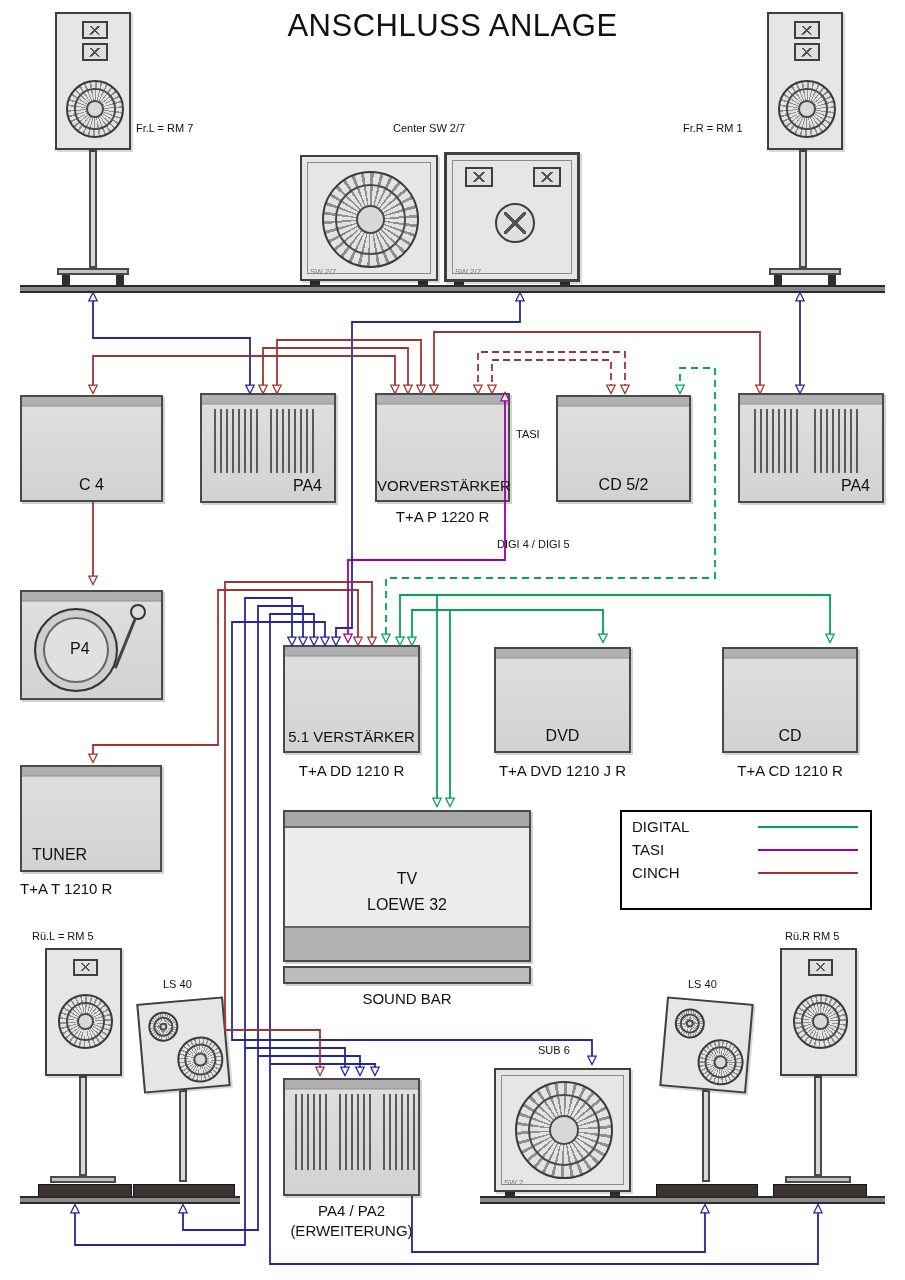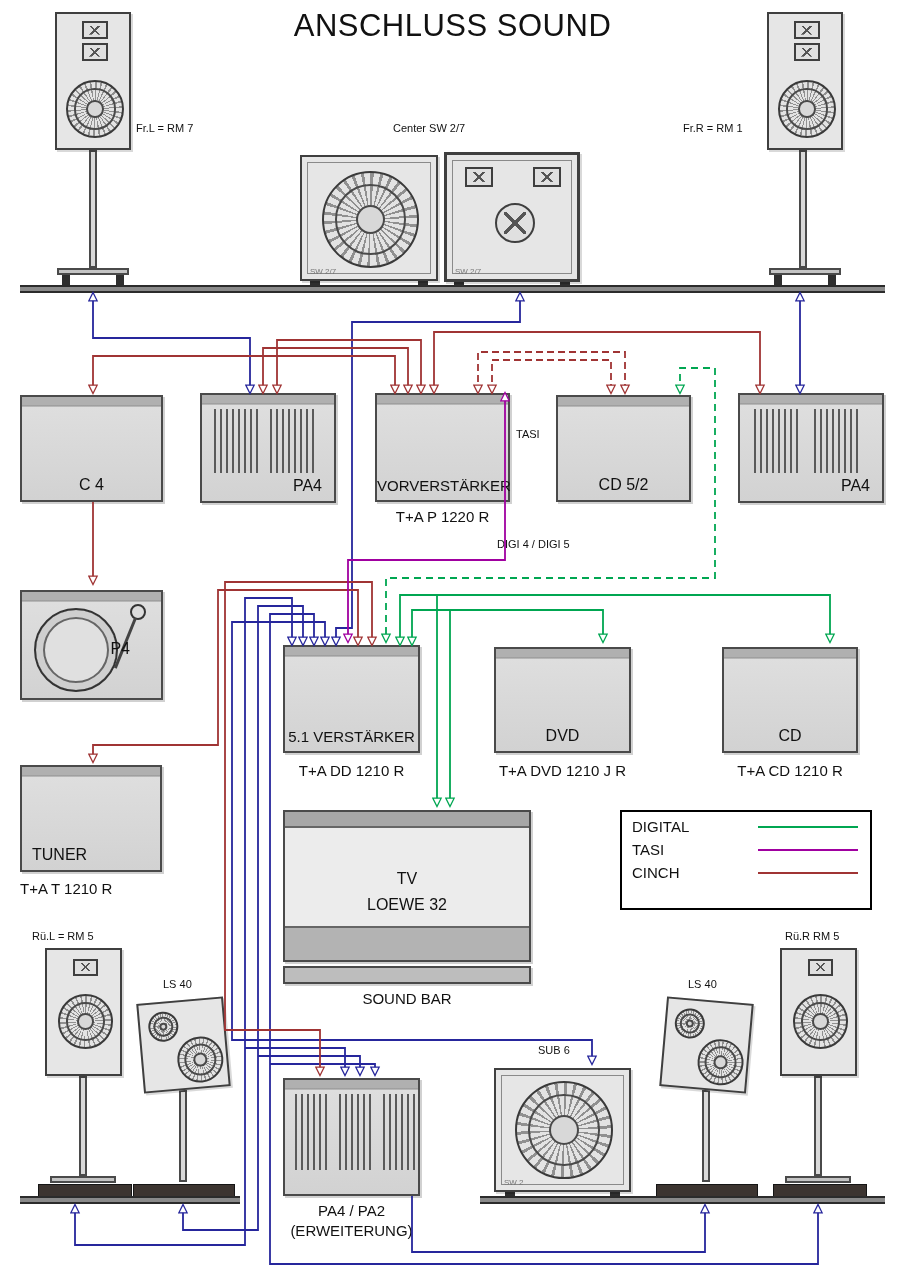--- a/index.html
+++ b/index.html
@@ -39,21 +39,21 @@
   .lrow{position:absolute;left:10px;right:8px;height:22px}
   .ltext{position:absolute;left:0;top:2px;font-size:15px}
   .lline{position:absolute;right:4px;top:10px;width:100px;height:2px}
   svg.wires{position:absolute;left:0;top:0;z-index:6;pointer-events:none}
 </style>
 </head>
 <body>
 
 <div id="stage">
 
-  <div class="title" style="top:8px">ANSCHLUSS SOUND</div>
+  <div class="title" style="top:8px">ANSCHLUSS ANLAGE</div>
 
   <div class="floor" style="left:20px;top:285px;width:865px"></div>
 
   <div class="spkbox" style="left:55px;top:12px;width:76px;height:138px">
     <div class="xd" style="left:25px;top:7px;width:26px;height:18px"></div>
     <div class="xd" style="left:25px;top:29px;width:26px;height:18px"></div>
     <div class="sp" style="left:9px;top:66px;width:58px;height:58px"></div>
   </div>
   <div class="pole" style="left:89px;top:150px;height:118px"></div>
   <div class="sbase" style="left:57px;top:268px;width:72px"></div>
@@ -117,21 +117,21 @@
     <div class="dlabel" style="text-align:right;padding-right:12px">PA4</div>
   </div>
 
   <div class="lbl" style="left:516px;top:428px">TASI</div>
   <div class="lbl" style="left:497px;top:538px">DIGI 4 / DIGI 5</div>
 
   <div class="device" style="left:20px;top:590px;width:143px;height:110px">
     <div class="platter" style="left:12px;top:16px;width:80px;height:80px"></div>
     <div class="armbase" style="left:108px;top:12px"></div>
     <div class="arm" style="left:112px;top:26px"></div>
-    <div class="dlabel" style="left:48px;right:auto;width:60px;bottom:40px;text-align:right">P4</div>
+    <div class="dlabel" style="left:48px;right:auto;width:60px;bottom:40px;text-align:left">P4</div>
   </div>
 
   <div class="device" style="left:283px;top:645px;width:137px;height:108px">
     <div class="dlabel" style="font-size:15px">5.1 VERSTÄRKER</div>
   </div>
   <div class="model" style="left:283px;top:762px;width:137px">T+A DD 1210 R</div>
 
   <div class="device" style="left:494px;top:647px;width:137px;height:106px">
     <div class="dlabel">DVD</div>
   </div>

